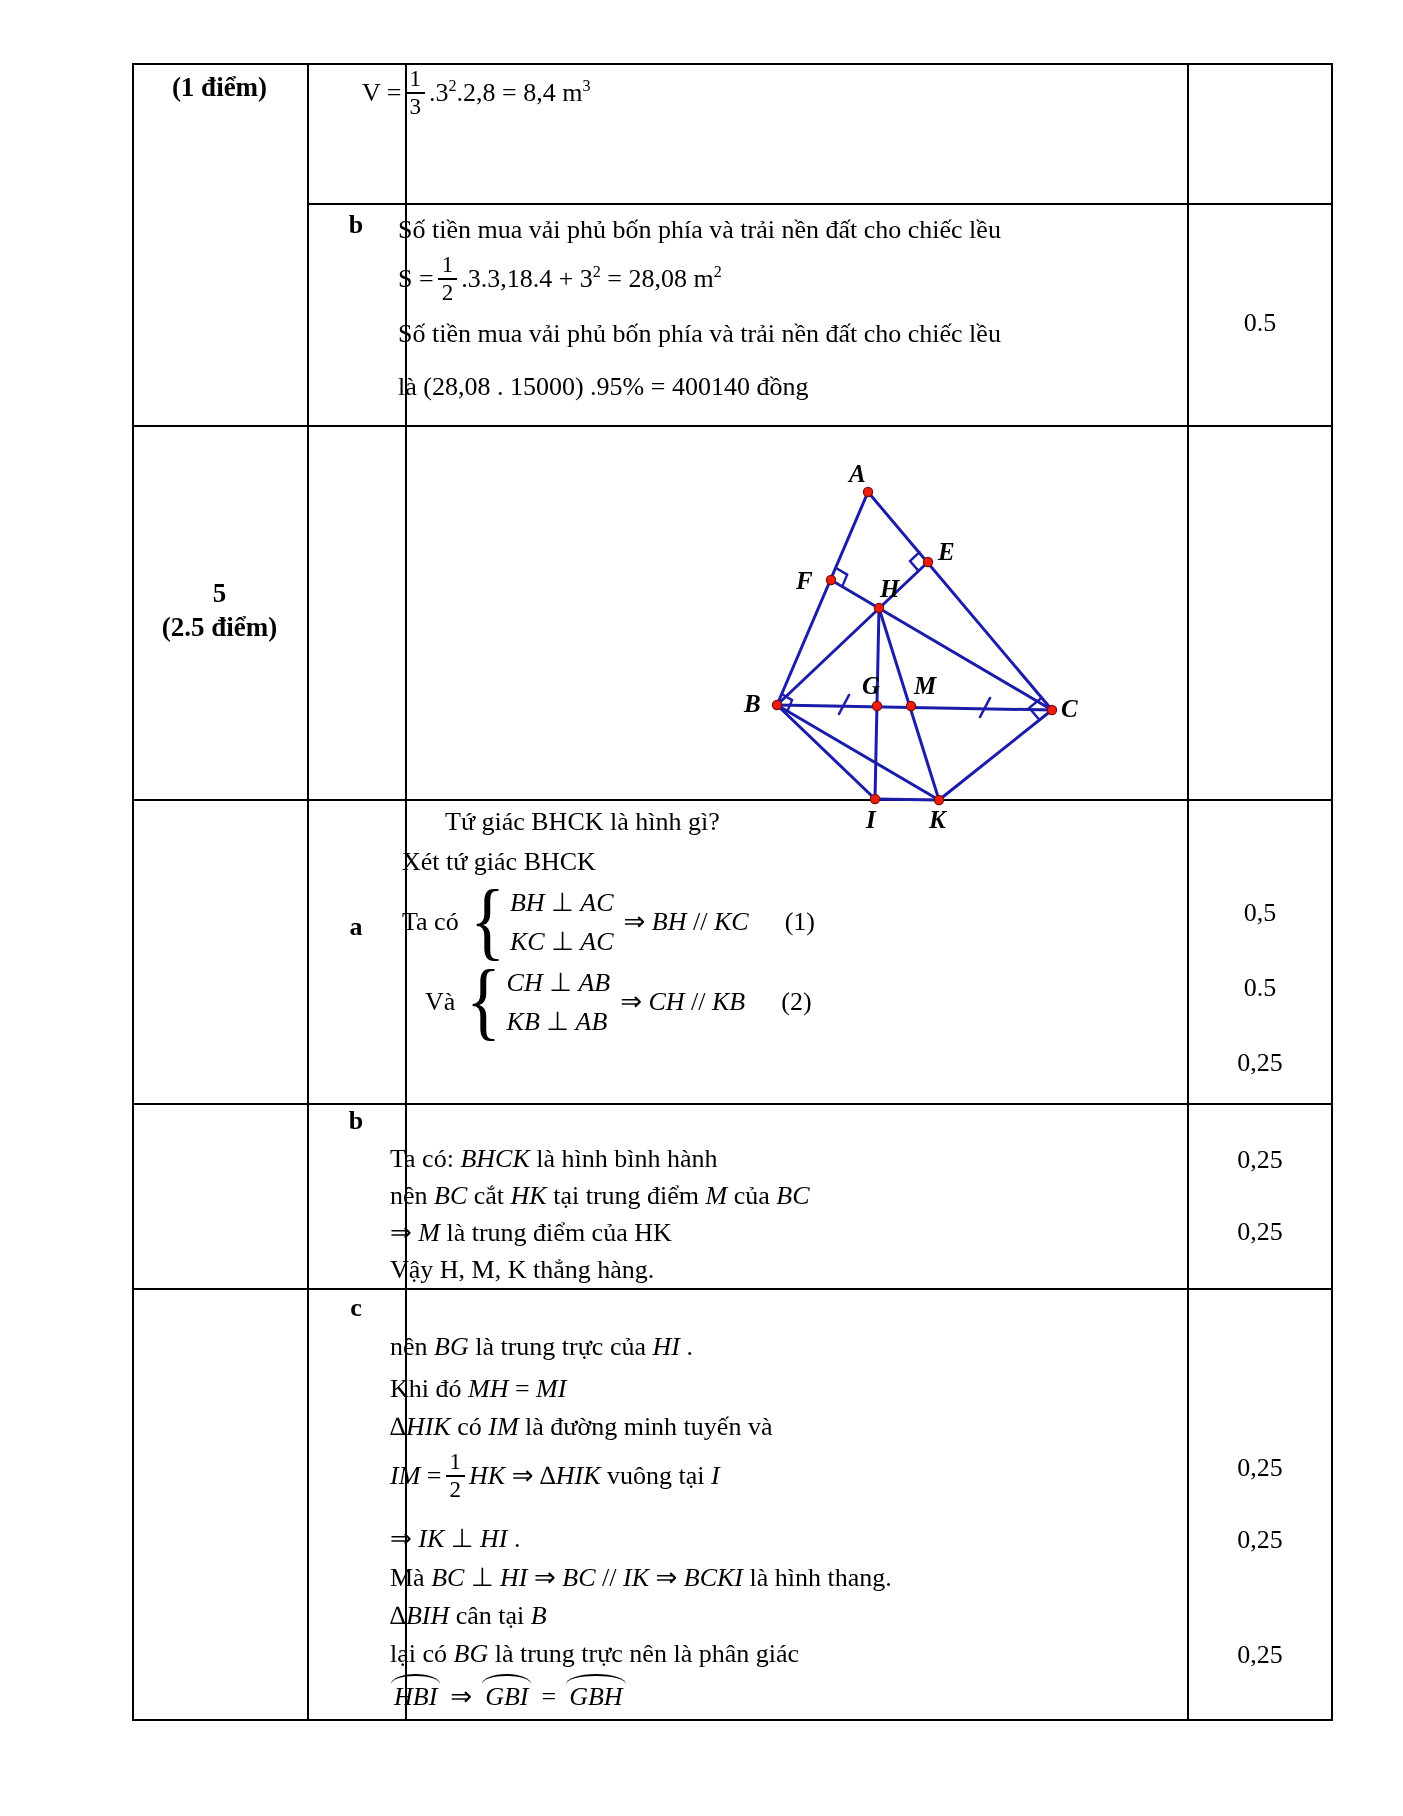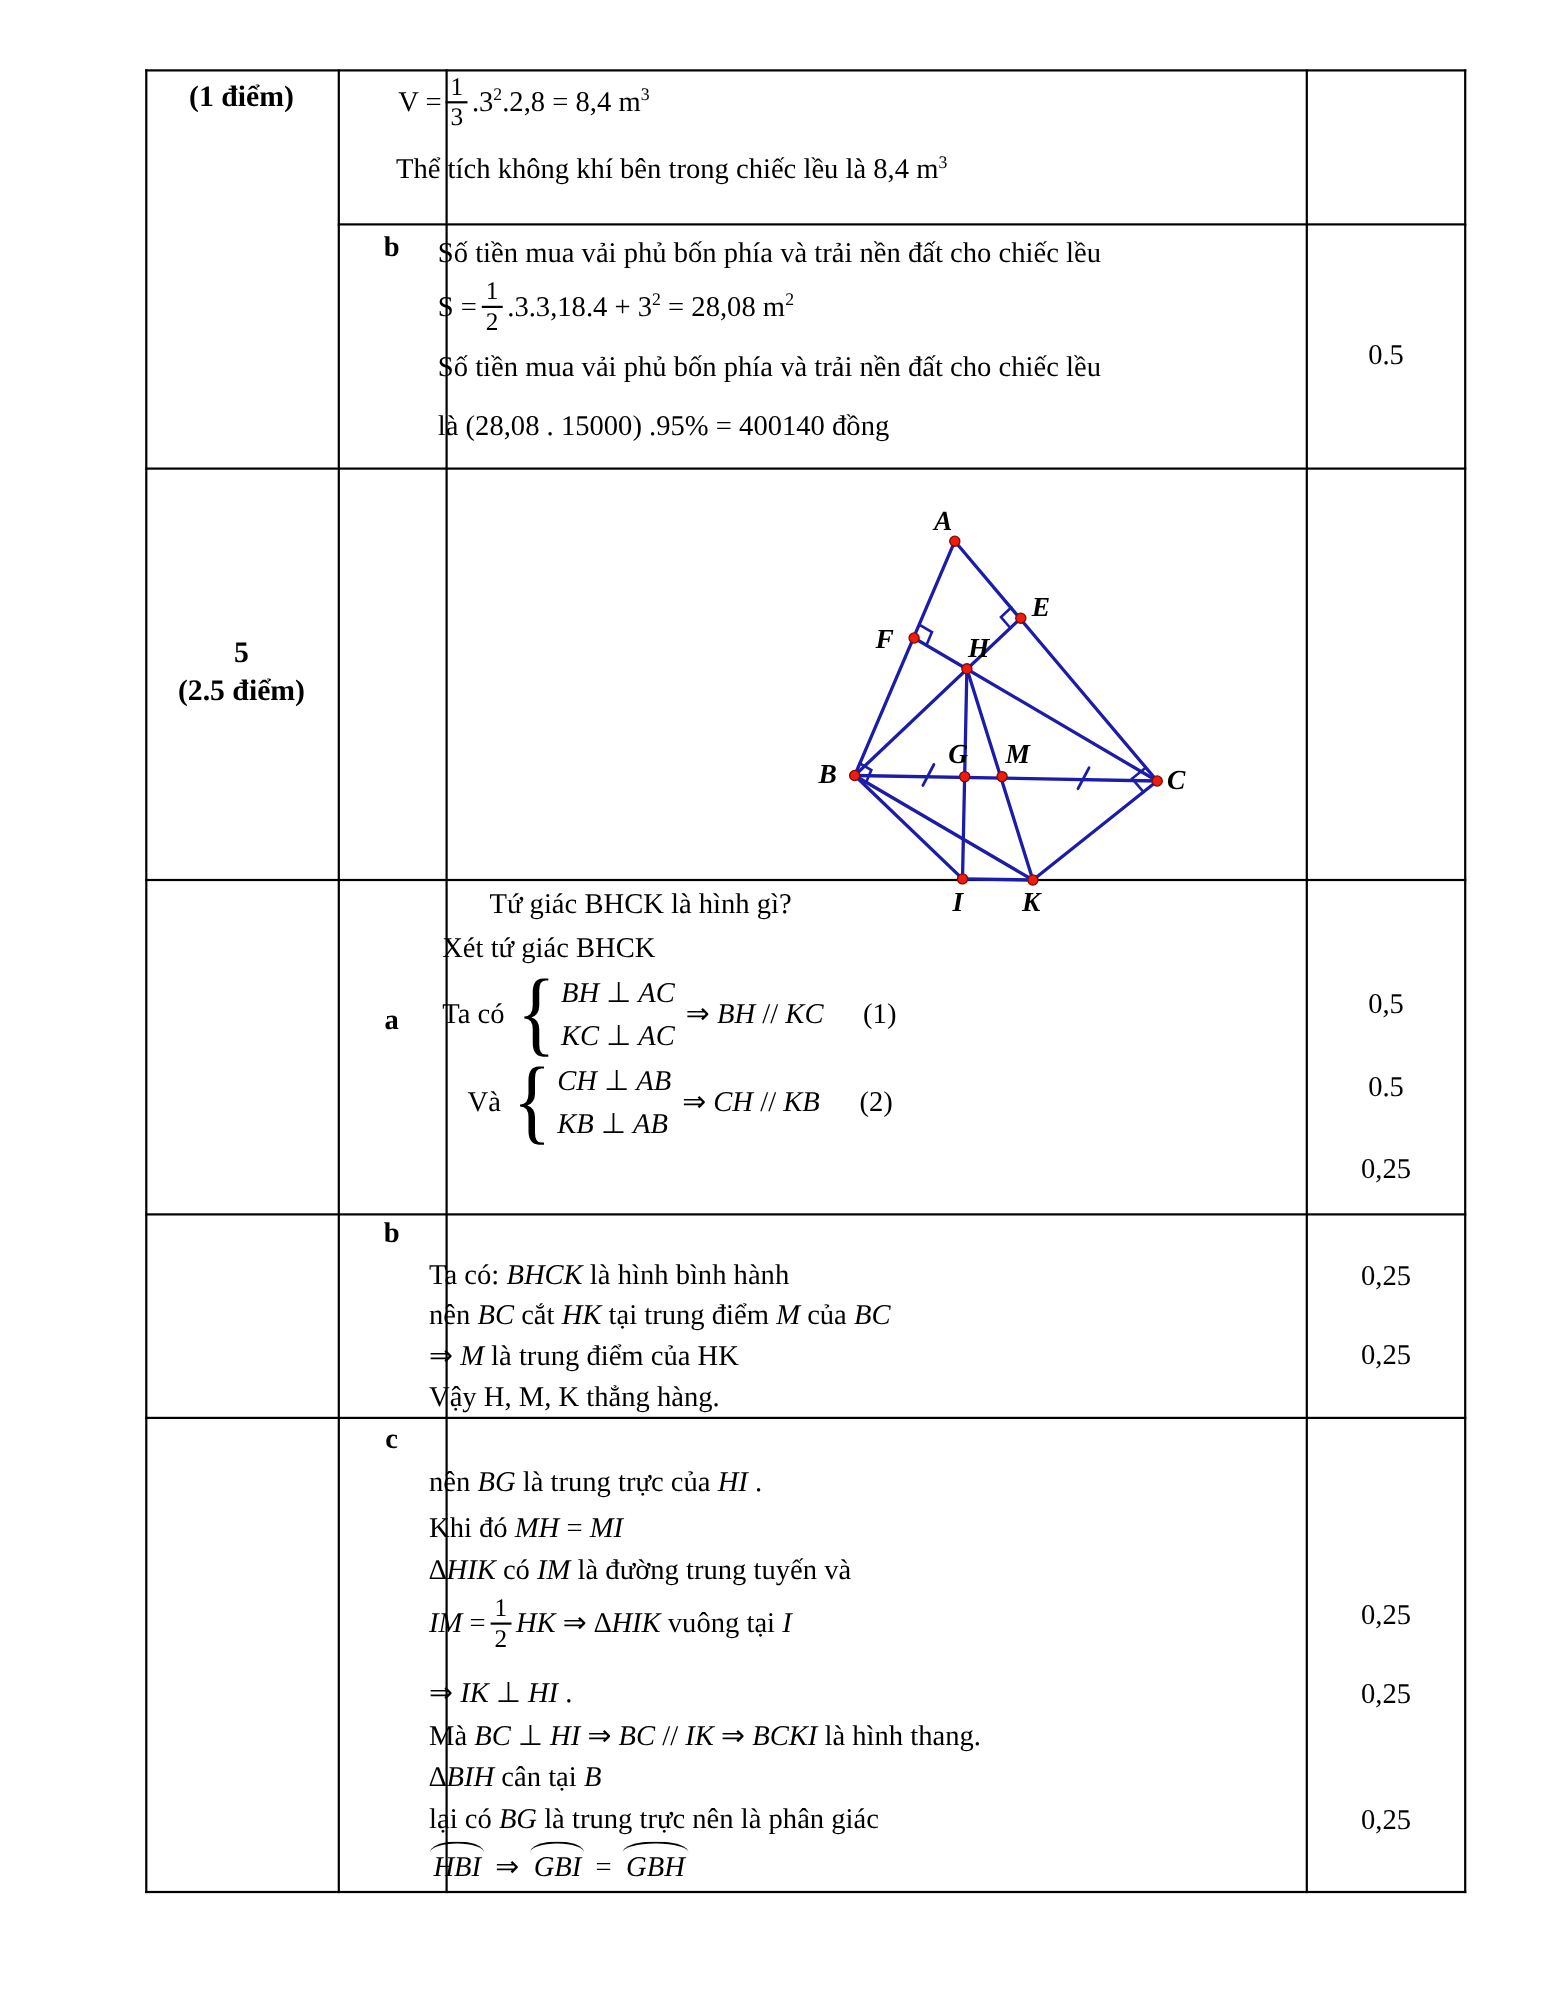--- a/index.html
+++ b/index.html
@@ -50,21 +50,20 @@
   <div class="qlabel" style="top:72px">(1 điểm)</div>
 
   <div class="line frow" style="left:362px;top:66px">
     <span class="rich"><span>V = </span></span>
     <span class="frac">
       <span class="num">1</span>
       <span class="den">3</span>
     </span>
     <span class="rich"><span>.3</span><span class="seg-sup">2</span><span>.2,8 = 8,4 m</span><span class="seg-sup">3</span></span>
   </div>
-  <div class="line" style="left:360px;top:138px"><span>Thể tích không khí bên trong chiếc lều là 8,4 m</span><span class="seg-sup">3</span></div>
 
   <div class="sub" style="top:210px">b</div>
   <div class="line" style="left:398px;top:214px"><span>Số tiền mua vải phủ bốn phía và trải nền đất cho chiếc lều</span></div>
   <div class="line frow" style="left:398px;top:252px">
     <span class="rich"><span>S = </span></span>
     <span class="frac">
       <span class="num">1</span>
       <span class="den">2</span>
     </span>
     <span class="rich"><span>.3.3,18.4 + 3</span><span class="seg-sup">2</span><span> = 28,08  m</span><span class="seg-sup">2</span></span>
@@ -156,21 +155,21 @@
   <div class="line" style="left:390px;top:1180px"><span>nên </span><span class="seg-i">BC</span><span> cắt </span><span class="seg-i">HK</span><span> tại trung điểm </span><span class="seg-i">M</span><span> của </span><span class="seg-i">BC</span></div>
   <div class="line" style="left:390px;top:1143px"><span>Ta có: </span><span class="seg-i">BHCK</span><span> là hình bình hành</span></div>
   <div class="line" style="left:390px;top:1217px"><span>⇒ </span><span class="seg-i">M</span><span> là trung điểm của HK</span></div>
   <div class="line" style="left:390px;top:1254px"><span>Vậy H, M, K thẳng hàng.</span></div>
   <div class="pts" style="top:1145px">0,25</div>
   <div class="pts" style="top:1217px">0,25</div>
 
   <div class="sub" style="top:1293px">c</div>
   <div class="line" style="left:390px;top:1331px"><span>nên </span><span class="seg-i">BG</span><span> là trung trực của </span><span class="seg-i">HI</span><span> .</span></div>
   <div class="line" style="left:390px;top:1373px"><span>Khi đó </span><span class="seg-i">MH</span><span> = </span><span class="seg-i">MI</span></div>
-  <div class="line" style="left:390px;top:1411px"><span class="seg-i">∆HIK</span><span> có </span><span class="seg-i">IM</span><span> là đường trung tuyến và</span></div>
+  <div class="line" style="left:390px;top:1411px"><span class="seg-i">∆HIK</span><span> có </span><span class="seg-i">IM</span><span> là đường minh tuyến và</span></div>
   <div class="line frow" style="left:390px;top:1449px">
     <span class="rich"><span class="seg-i">IM</span><span> = </span></span>
     <span class="frac">
       <span class="num">1</span>
       <span class="den">2</span>
     </span>
     <span class="rich"><span class="seg-i">HK</span><span> ⇒ </span><span class="seg-i">∆HIK</span><span> vuông tại </span><span class="seg-i">I</span></span>
   </div>
   <div class="line" style="left:390px;top:1523px"><span>⇒ </span><span class="seg-i">IK</span><span> ⊥ </span><span class="seg-i">HI</span><span> .</span></div>
   <div class="line" style="left:390px;top:1562px"><span>Mà </span><span class="seg-i">BC</span><span> ⊥ </span><span class="seg-i">HI</span><span> ⇒ </span><span class="seg-i">BC</span><span> // </span><span class="seg-i">IK</span><span> ⇒ </span><span class="seg-i">BCKI</span><span> là hình thang.</span></div>

